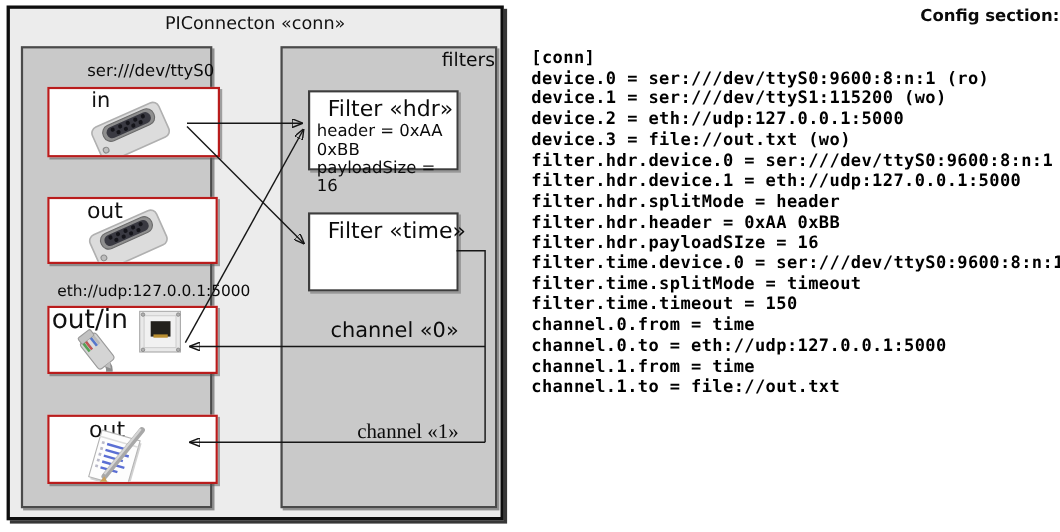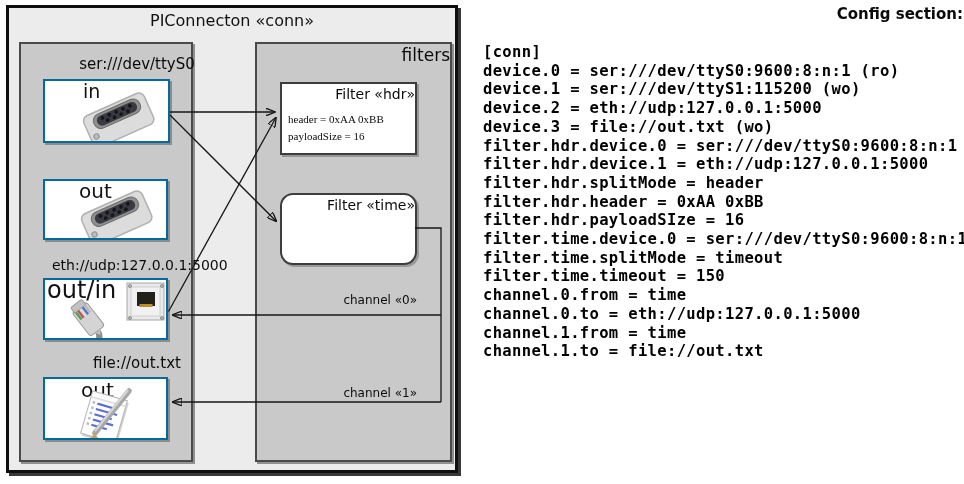--- a/index.html
+++ b/index.html
@@ -14,38 +14,38 @@
                font-size:16px;color:#111;}
 
   .panel{position:absolute;background:#c9c9c9;border:2px solid #4a4a4a;
          box-shadow:2px 2px 0 rgba(70,70,70,.55);}
   .left-panel{left:10px;top:34px;width:170px;height:416px;}
   .filters-panel{left:246px;top:34px;width:193px;height:416px;}
 
   .dev-label{position:absolute;left:0;width:100%;text-align:center;font-size:15px;line-height:15px;margin-left:31px;}
   .dev-label.small{font-size:14px;}
 
-  .dev-box{position:absolute;background:#ffffff;border:2px solid #0369a1;
-           box-shadow:2px 2px 0 rgba(80,80,80,.5);overflow:hidden;}
+  .dev-box{position:absolute;background:#ffffff;border:2px solid #b91c1c;
+           box-shadow:2px 2px 0 rgba(80,80,80,.5);overflow:hidden;padding-left:30px;}
   .dev-dir{position:absolute;font-size:19px;line-height:20px;color:#111;}
   .dev-box svg{position:absolute;}
 
   .filters-title{position:absolute;left:0;width:100%;top:1px;text-align:right;font-size:17px;}
   .filter-box{position:absolute;left:23px;width:133px;background:#ffffff;border:2px solid #3d3d3d;
               box-shadow:2px 2px 0 rgba(90,90,90,.45);}
   .filter-box.hdr{top:38px;height:69px;}
-  .filter-box.time{top:149px;height:68px;border-radius:13px;}
-  .filter-title{position:absolute;left:0;width:100%;top:2px;text-align:right;font-size:14px;}
-  .filter-attrs{position:absolute;left:6px;font-size:11px;line-height:16.5px;font-family:Liberation Serif, serif;}
+  .filter-box.time{top:149px;height:68px;}
+  .filter-title{position:absolute;left:16px;width:100%;top:2px;text-align:left;font-size:20px;}
+  .filter-attrs{position:absolute;left:6px;font-size:15px;line-height:16.5px;}
   .filter-box.hdr .filter-attrs{top:27px;}
   .filter-box.time .filter-attrs{top:30px;}
 
-  .channel-label{position:absolute;right:33px;font-size:12px;line-height:16px;margin-left:24px;}
+  .channel-label{position:absolute;right:33px;font-size:19px;line-height:16px;margin-left:24px;}
   .channel-label.ch0{top:248px;}
-  .channel-label.ch1{top:341px;}
+  .channel-label.ch1{top:341px;font-family:Liberation Serif, serif;}
 
   
   .wires{position:absolute;left:0;top:0;width:964px;height:484px;z-index:20;pointer-events:none;}
   .wires path{stroke:#161616;stroke-width:1.3;fill:none;}
 
   
   .config{position:absolute;left:483px;top:6px;width:480px;}
   .config-heading{font-family:"DejaVu Sans",sans-serif;font-weight:bold;font-size:15px;line-height:17px;text-align:right;}
   .config-lines{position:absolute;left:0;top:37px;}
   .cfg-line{font-family:"DejaVu Sans Mono",monospace;font-weight:bold;font-size:15.5px;
@@ -124,21 +124,20 @@
             <rect x="-6.8" y="-14" width="2.4" height="9" fill="#56a156"></rect>
             <rect x="-4.0" y="-14" width="2.4" height="9" fill="#c05555"></rect>
             <rect x="-1.2" y="-14" width="2.4" height="9" fill="#dddddd"></rect>
             <rect x="1.6" y="-14" width="2.4" height="9" fill="#5577cc"></rect>
             <rect x="4.4" y="-14" width="2.4" height="9" fill="#bbbbbb"></rect>
             <polygon points="-3,14 3,14 0,19" fill="#bfbfbf"></polygon>
           </g>
         </svg>
       </div>
 
-      <div class="dev-label" style="top:312px">file://out.txt</div>
       <div class="dev-box" style="left:22px;top:333px;width:121px;height:59px">
         <span class="dev-dir" style="left:36px;top:1px;font-size:20px">out</span>
         <svg width="70" height="62" style="left:26px;top:8px" viewBox="0 0 70 62">
           <g transform="translate(33,30) rotate(16)">
             <rect x="-16" y="-20" width="36" height="44" fill="#d2d2d2"></rect>
             <rect x="-18" y="-22" width="36" height="44" fill="#fdfdfd" stroke="#b5b5b5"></rect>
             <line x1="-18" y1="-16" x2="18" y2="-16" stroke="#dddddd" stroke-width="1.5"></line>
             <line x1="-10" y1="-11" x2="10" y2="-11" stroke="#5b6fd4" stroke-width="2.2"></line>
             <line x1="-10" y1="-5.5" x2="12" y2="-5.5" stroke="#5b6fd4" stroke-width="2.2"></line>
             <line x1="-10" y1="0" x2="8" y2="0" stroke="#5b6fd4" stroke-width="2.2"></line>

